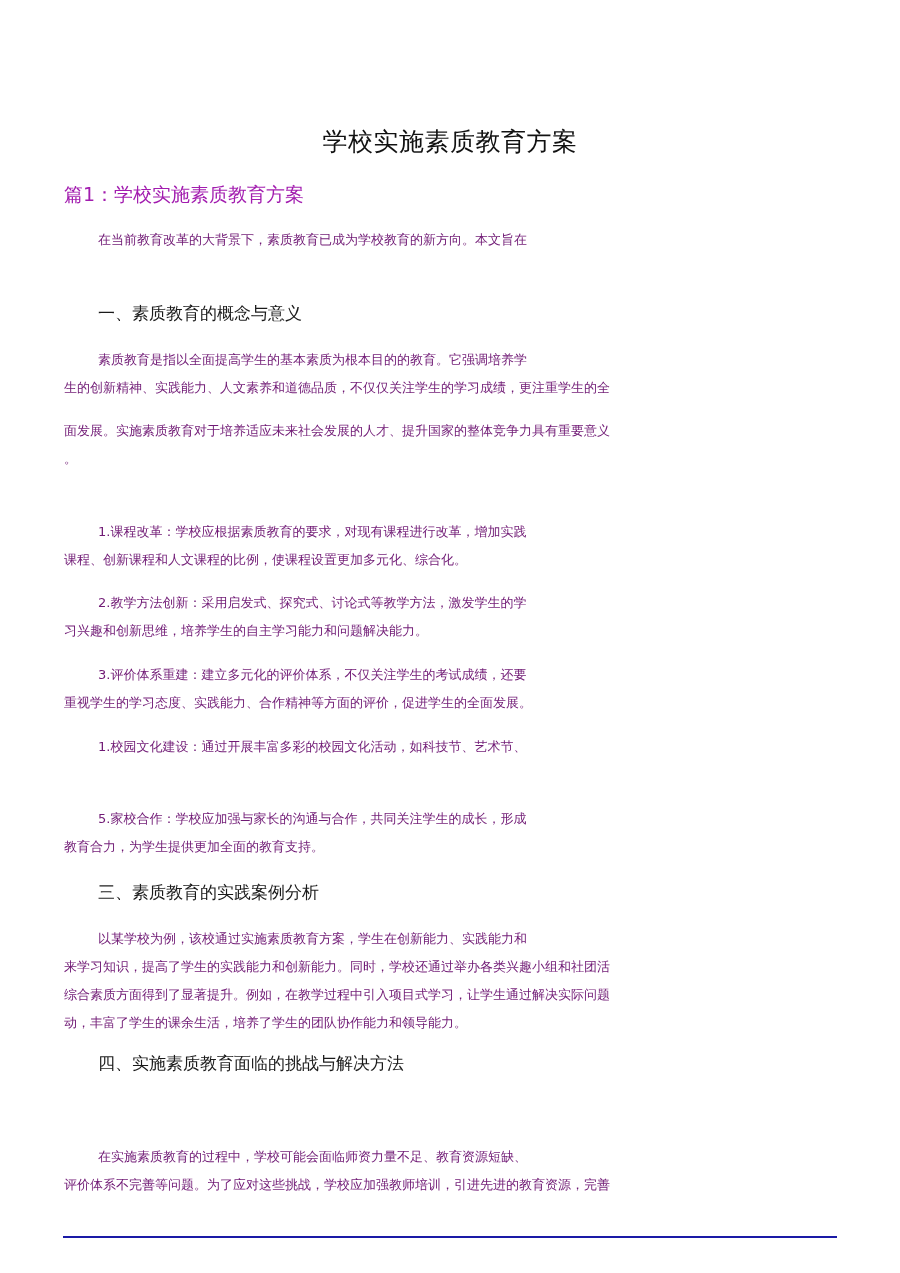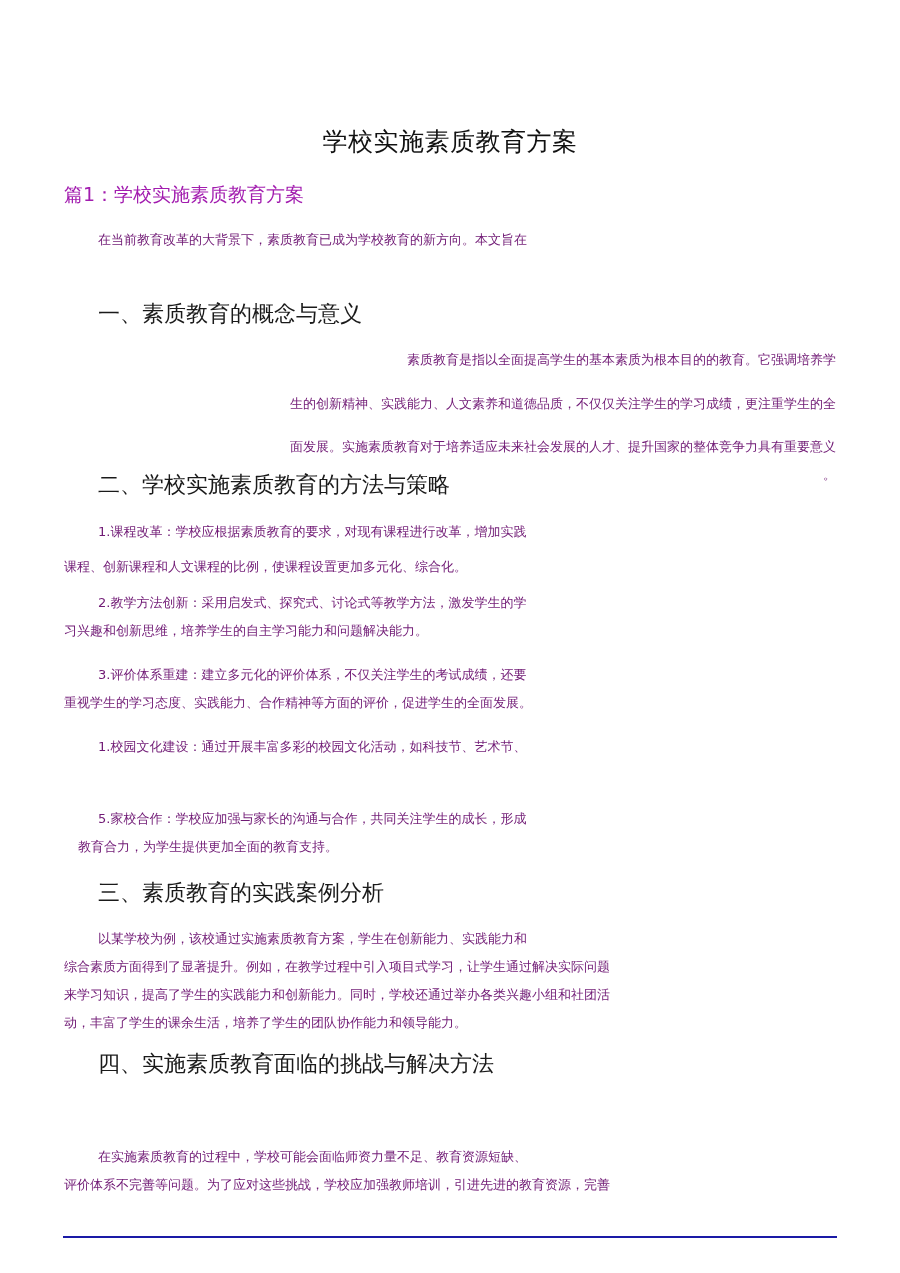--- a/index.html
+++ b/index.html
@@ -48,21 +48,21 @@
     }
     .line {
       display: block;
       white-space: nowrap;
       height: 25px;
     }
     .line.indent { padding-left: 34px; }
     .heading {
       position: absolute;
       left: 98px;
-      font-size: 22px;
+      font-size: 17px;
       line-height: 25px;
       color: #1a1a1a;
       white-space: nowrap;
     }
     .footer-rule {
       position: absolute;
       left: 63px;
       top: 1228px;
       width: 774px;
       height: 2px;
@@ -76,58 +76,57 @@
 
   <div class="doc-title">学校实施素质教育方案</div>
 
   <div class="sub-title">篇1：学校实施素质教育方案</div>
 
   <div class="block" style="top:219px;">
     <span class="line indent">在当前教育改革的大背景下，素质教育已成为学校教育的新方向。本文旨在</span>
   </div>
 
   <div class="heading" style="top:293px;">一、素质教育的概念与意义</div>
-  <div class="block" style="top:339px;text-align:right;">
+  <div class="block" style="top:339px;">
     <span class="line indent">素质教育是指以全面提高学生的基本素质为根本目的的教育。它强调培养学</span>
-    <span class="line" style="margin-top:19px;">生的创新精神、实践能力、人文素养和道德品质，不仅仅关注学生的学习成绩，更注重学生的全</span>
+    <span class="line" style="margin-top:3px;">生的创新精神、实践能力、人文素养和道德品质，不仅仅关注学生的学习成绩，更注重学生的全</span>
     <span class="line" style="margin-top:18px;">面发展。实施素质教育对于培养适应未来社会发展的人才、提升国家的整体竞争力具有重要意义</span>
     <span class="line" style="margin-top:3px;">。</span>
   </div>
 
-  <div class="heading" style="top:464px;">二、学校实施素质教育的方法与策略</div>
 
   <div class="block" style="top:511px;">
     <span class="line indent">1.课程改革：学校应根据素质教育的要求，对现有课程进行改革，增加实践</span>
-    <span class="line" style="margin-top:10px;">课程、创新课程和人文课程的比例，使课程设置更加多元化、综合化。</span>
+    <span class="line" style="margin-top:3px;">课程、创新课程和人文课程的比例，使课程设置更加多元化、综合化。</span>
   </div>
 
   <div class="block" style="top:582px;">
     <span class="line indent">2.教学方法创新：采用启发式、探究式、讨论式等教学方法，激发学生的学</span>
     <span class="line" style="margin-top:3px;">习兴趣和创新思维，培养学生的自主学习能力和问题解决能力。</span>
   </div>
 
   <div class="block" style="top:654px;">
     <span class="line indent">3.评价体系重建：建立多元化的评价体系，不仅关注学生的考试成绩，还要</span>
     <span class="line" style="margin-top:3px;">重视学生的学习态度、实践能力、合作精神等方面的评价，促进学生的全面发展。</span>
   </div>
 
   <div class="block" style="top:726px;">
     <span class="line indent">1.校园文化建设：通过开展丰富多彩的校园文化活动，如科技节、艺术节、</span>
   </div>
 
   <div class="block" style="top:798px;">
     <span class="line indent">5.家校合作：学校应加强与家长的沟通与合作，共同关注学生的成长，形成</span>
-    <span class="line" style="margin-top:3px;margin-left:14px;">教育合力，为学生提供更加全面的教育支持。</span>
+    <span class="line" style="margin-top:3px;">教育合力，为学生提供更加全面的教育支持。</span>
   </div>
 
   <div class="heading" style="top:872px;">三、素质教育的实践案例分析</div>
   <div class="block" style="top:918px;">
     <span class="line indent">以某学校为例，该校通过实施素质教育方案，学生在创新能力、实践能力和</span>
+    <span class="line" style="margin-top:3px;">来学习知识，提高了学生的实践能力和创新能力。同时，学校还通过举办各类兴趣小组和社团活</span>
     <span class="line" style="margin-top:3px;">综合素质方面得到了显著提升。例如，在教学过程中引入项目式学习，让学生通过解决实际问题</span>
-    <span class="line" style="margin-top:3px;">来学习知识，提高了学生的实践能力和创新能力。同时，学校还通过举办各类兴趣小组和社团活</span>
     <span class="line" style="margin-top:3px;">动，丰富了学生的课余生活，培养了学生的团队协作能力和领导能力。</span>
   </div>
 
   <div class="heading" style="top:1043px;">四、实施素质教育面临的挑战与解决方法</div>
   <div class="block" style="top:1089px;margin-top:47px;">
     <span class="line indent">在实施素质教育的过程中，学校可能会面临师资力量不足、教育资源短缺、</span>
     <span class="line" style="margin-top:3px;">评价体系不完善等问题。为了应对这些挑战，学校应加强教师培训，引进先进的教育资源，完善</span>
   </div>
 
   <div class="footer-rule"></div>

